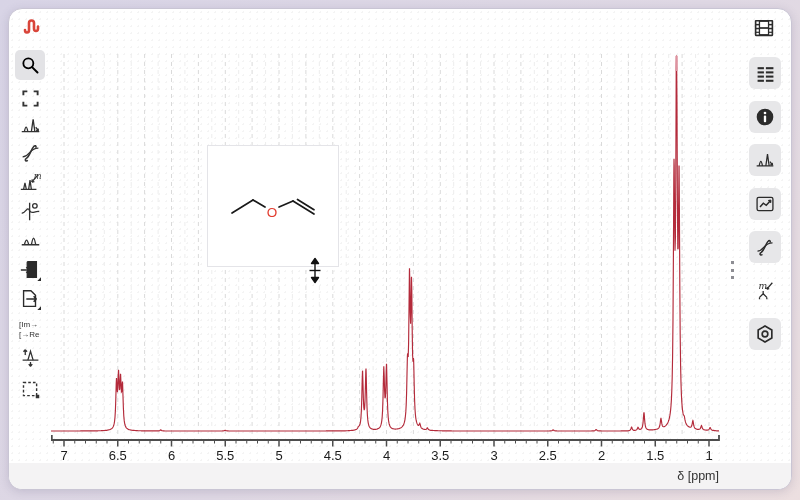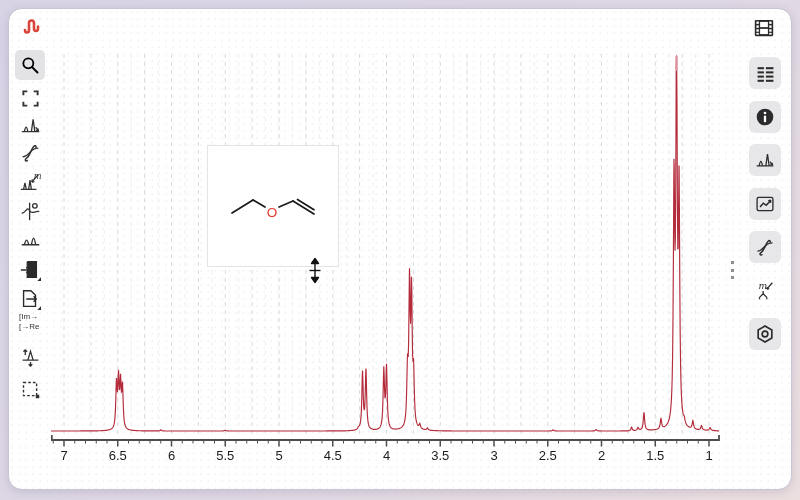--- a/index.html
+++ b/index.html
@@ -146,21 +146,21 @@
       </div>
 
       <div class="ltool" style="top:242px">
         <svg width="22" height="22" viewBox="0 0 24 24">
           <path d="M5,3 H13 L18,8 V20 H5 Z" fill="none" stroke="#2b2b2b" stroke-width="1.5"></path>
           <path d="M8,12 H19 M19,12 l-3,-3 M19,12 l-3,3" fill="none" stroke="#2b2b2b" stroke-width="1.8"></path>
           <path d="M24,24 v-4 l-4,4 z" fill="#2b2b2b"></path>
         </svg>
       </div>
 
-      <div class="ltool" style="top:264px">
+      <div class="ltool" style="top:272px">
         <svg width="24" height="22" viewBox="0 0 24 22">
           <text x="1" y="9" font-size="8" fill="#333">[Im→</text>
           <text x="1" y="19" font-size="8" fill="#333">[→Re</text>
         </svg>
       </div>
 
       <div class="ltool" style="top:300px">
         <svg width="21" height="21" viewBox="0 0 24 24">
           <g fill="none" stroke="currentColor" stroke-width="1.5">
             <path d="M3,15 H21"></path>
@@ -414,13 +414,16 @@
 
       <div class="rbtn" style="top:273px">
         <svg width="20" height="20" viewBox="0 0 24 24">
           <path d="M12,2.5 L20.2,7.2 V16.8 L12,21.5 L3.8,16.8 V7.2 Z" fill="none" stroke="currentColor" stroke-width="2"></path>
           <circle cx="12" cy="12" r="3.4" fill="none" stroke="currentColor" stroke-width="2"></circle>
         </svg>
       </div>
     </div>
   </div>
 
+  <div class="footer">
+    <span>δ [ppm]</span>
+  </div>
 </div>
 
 </body></html>

